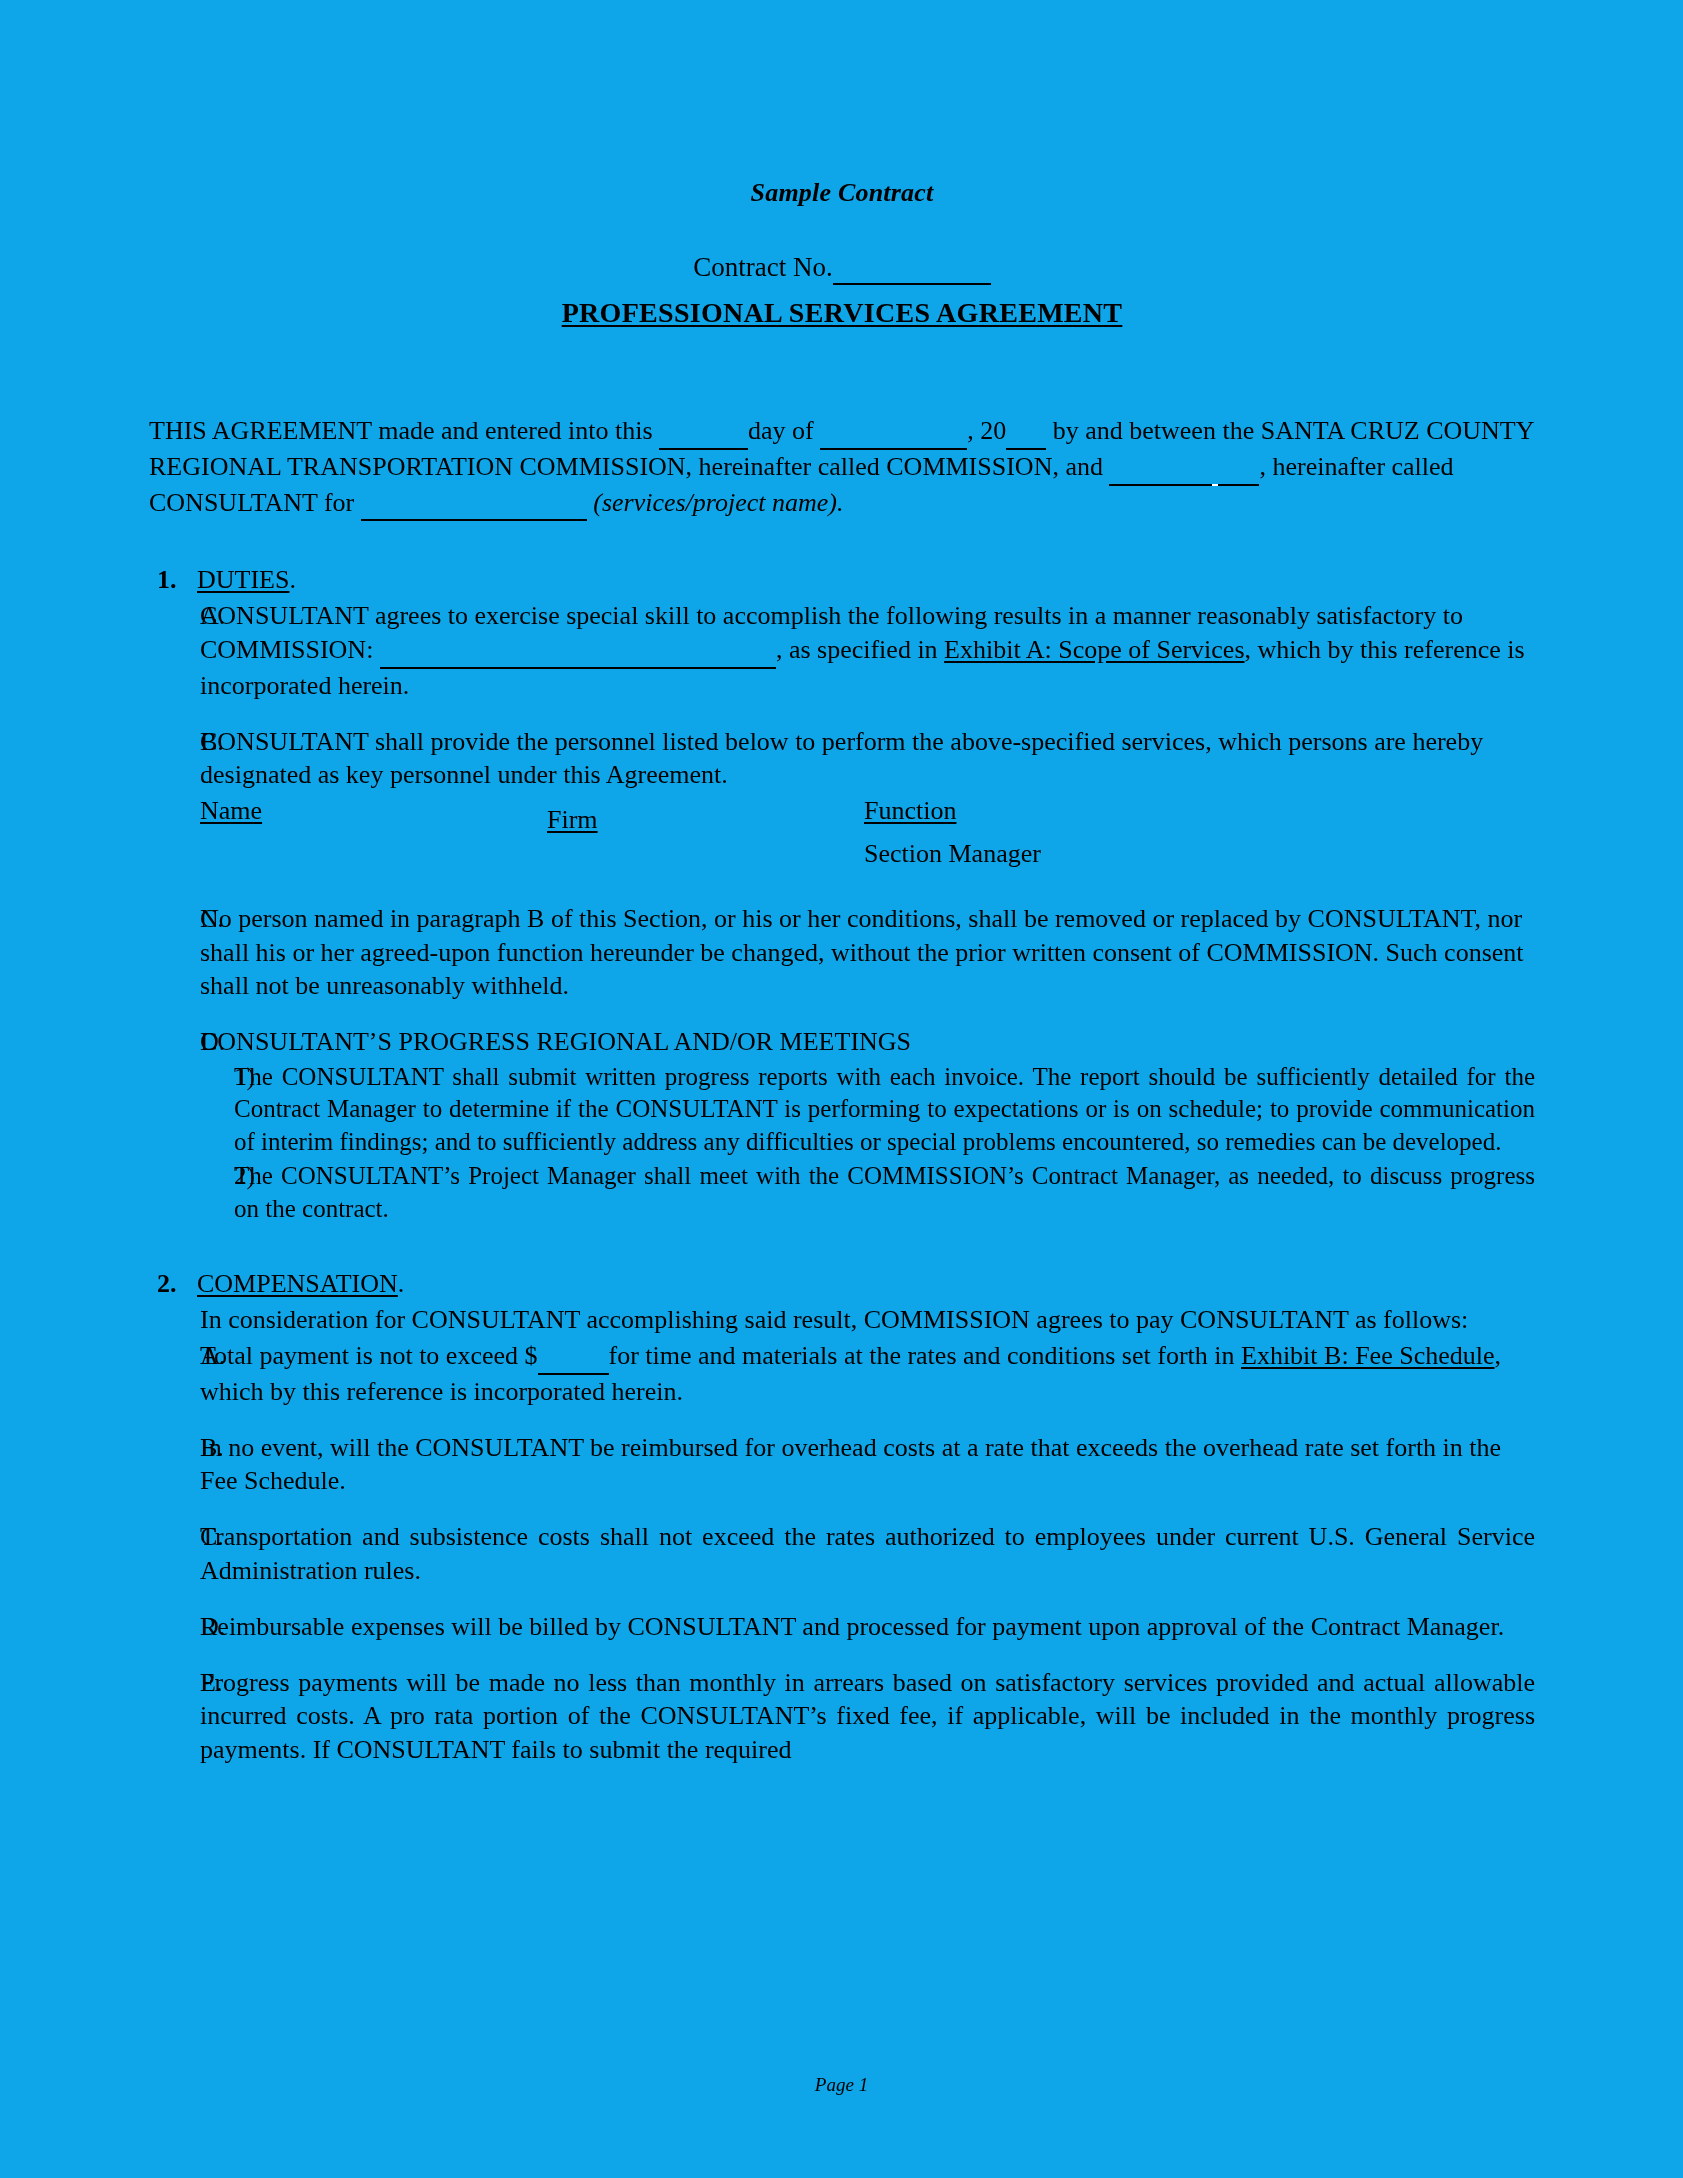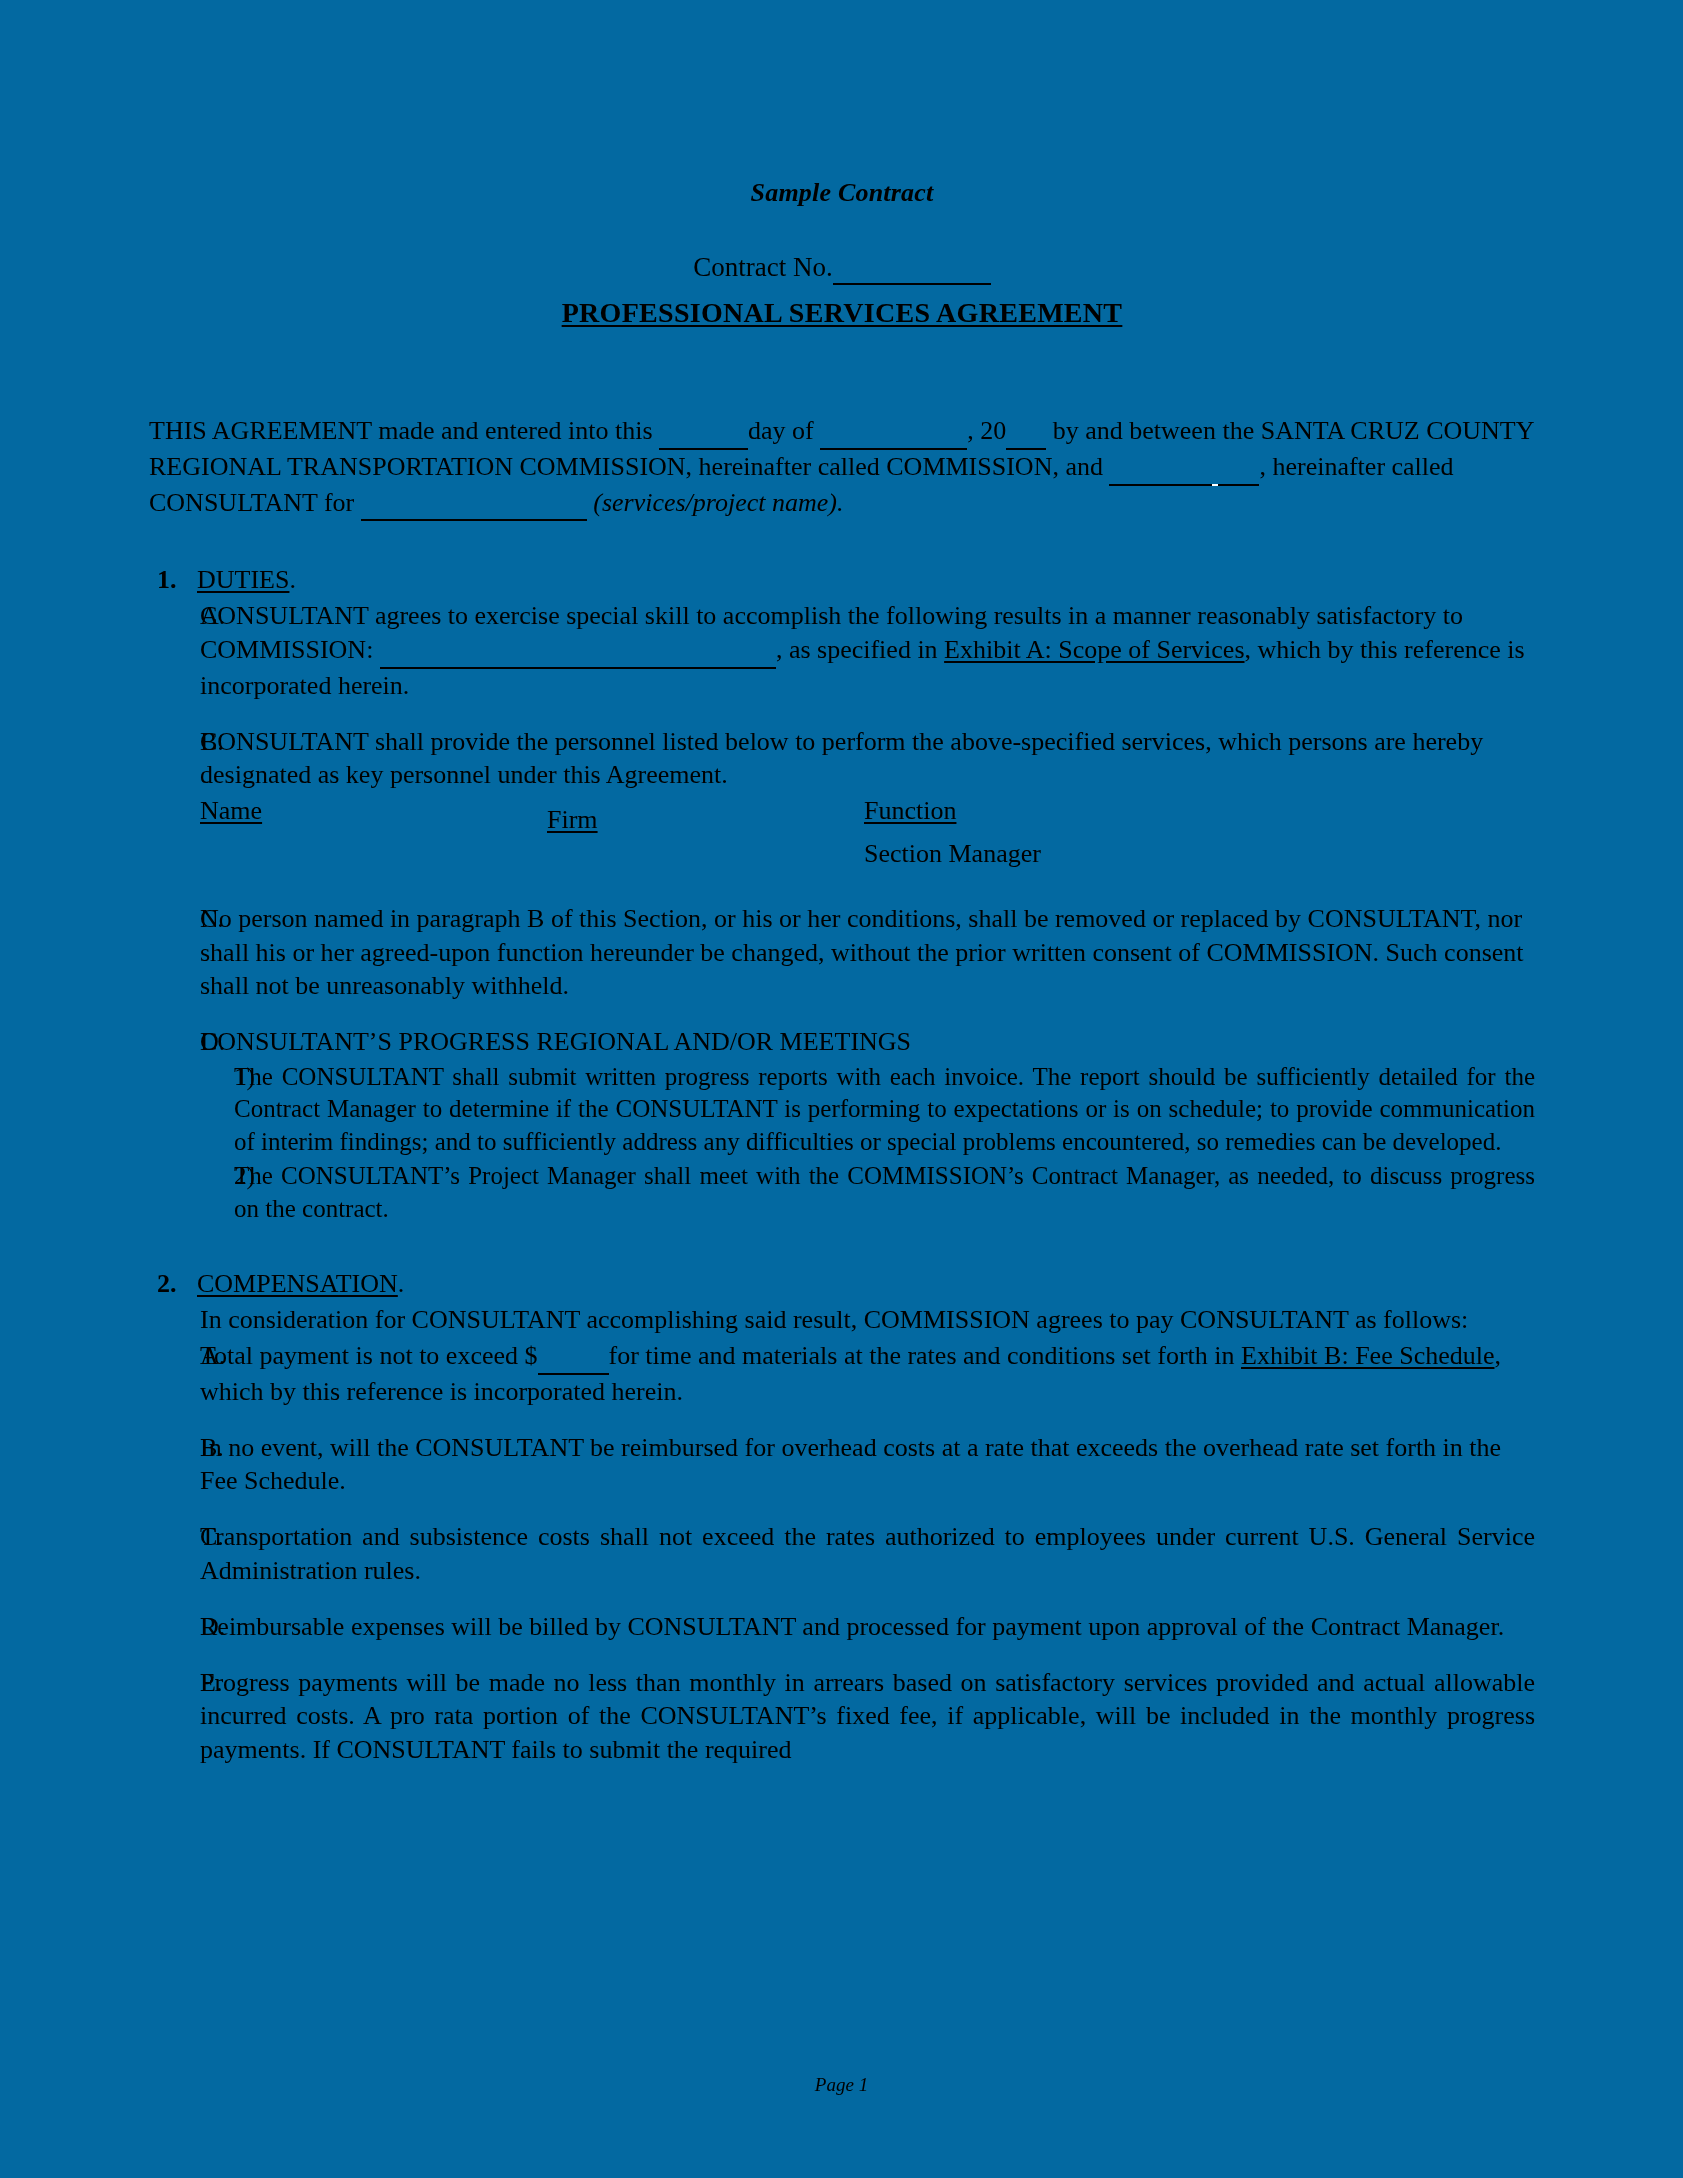--- a/index.html
+++ b/index.html
@@ -4,21 +4,21 @@
 <style>
   html, body {
     margin: 0;
     padding: 0;
     background: #ffffff;
   }
   .page {
     position: relative;
     width: 1683px;
     height: 2178px;
-    background: #0369a1;
+    background: #0ea5e9;
     margin: 0 auto;
     font-family: "Liberation Serif", "DejaVu Serif", serif;
     color: #000000;
     box-sizing: border-box;
   }
   .content {
     position: absolute;
     left: 149px;
     top: 178px;
     width: 1386px;

